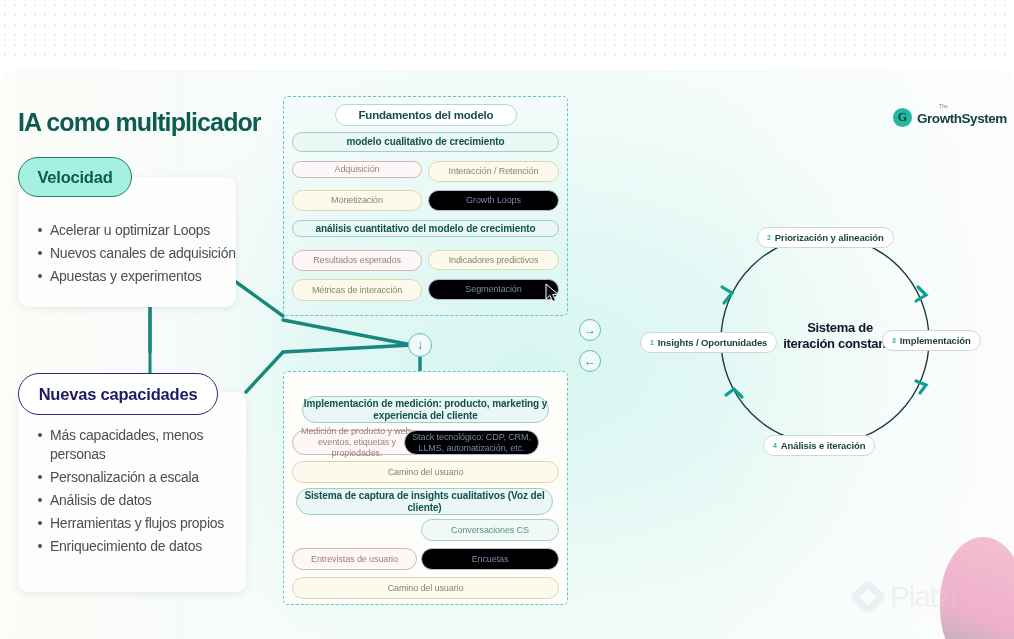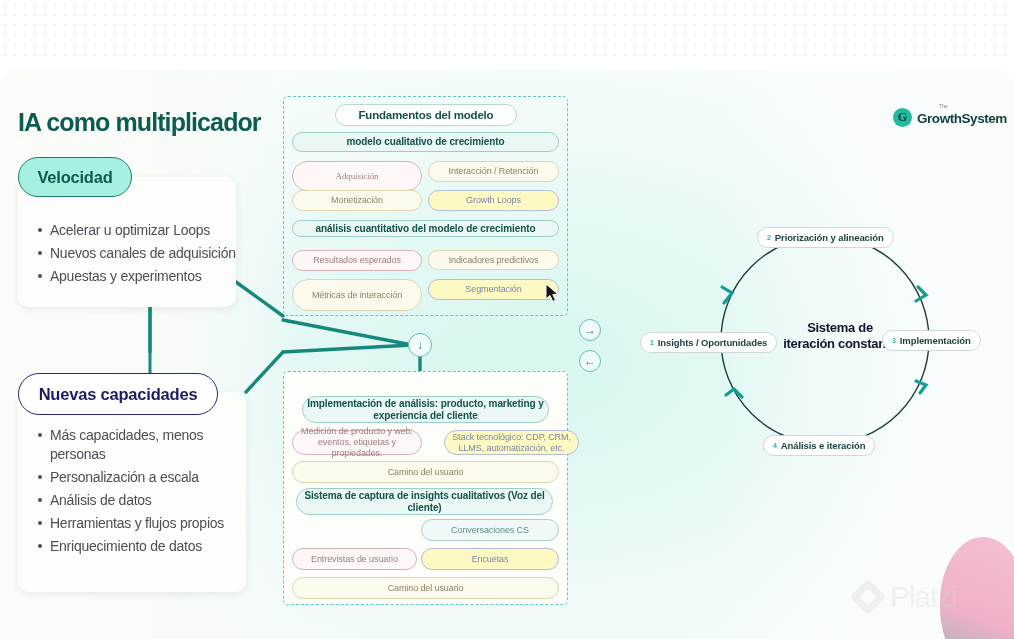--- a/index.html
+++ b/index.html
@@ -148,21 +148,21 @@
     letter-spacing: -.1px;
     line-height: 11px;
     padding: 0 0;
     z-index: 5;
   }
   .pill.big { font-size: 10px; font-weight: 700; line-height: 12px; }
 
   .pill.teal  { background: #eaf7f5; border: 1px solid #9ccfc8; color: #12524c; }
   .pill.cream { background: #fcfaec; border: 1px solid #ded7ad; color: #8a8468; }
   .pill.rose  { background: #fdf8f7; border: 1px solid #d9b3b3; color: #9f7d7d; }
-  .pill.blue  { background: #fef9c3; border: 1px solid #b3bcd9; color: #7b85a8; }
+  .pill.blue  { background: #000000; border: 1px solid #b3bcd9; color: #7b85a8; }
   .pill.mint  { background: #f0f9f7; border: 1px solid #a9cfc9; color: #5d8f89; }
 
   
   .cbtn {
     position: absolute;
     border-radius: 50%;
     border: 1.3px solid #5fc0b8;
     background: #f0fbf9;
     display: flex; align-items: center; justify-content: center;
     color: #2b8c84;
@@ -296,44 +296,44 @@
       <li>Enriquecimiento de datos</li>
     </ul>
   </div>
   <div class="chip chip-nuevas">Nuevas capacidades</div>
 
   <div class="panel panel-top"></div>
   <div class="panel-head head-top">Fundamentos del modelo</div>
 
   <div class="pill teal big" style="left:292px; top:132px; width:267px; height:20px;">modelo cualitativo de crecimiento</div>
 
-  <div class="pill rose" style="left:292px; top:161px; width:130px; height:30px;font-family:Liberation Serif, serif;">Adquisición</div>
+  <div class="pill rose" style="left:292px; top:161px; width:130px; height:17px;">Adquisición</div>
   <div class="pill cream" style="left:428px; top:161px; width:131px; height:21px;">Interacción / Retención</div>
 
   <div class="pill cream" style="left:292px; top:190px; width:130px; height:21px;">Monetización</div>
   <div class="pill blue" style="left:428px; top:190px; width:131px; height:21px;">Growth Loops</div>
 
   <div class="pill teal big" style="left:292px; top:220px; width:267px; height:17px;">análisis cuantitativo del modelo de crecimiento</div>
 
   <div class="pill rose" style="left:292px; top:250px; width:130px; height:21px;">Resultados esperados</div>
   <div class="pill cream" style="left:428px; top:250px; width:131px; height:20px;">Indicadores predictivos</div>
 
-  <div class="pill cream" style="left:292px; top:279px; width:130px; height:32px;">Métricas de interacción</div>
+  <div class="pill cream" style="left:292px; top:279px; width:130px; height:22px;">Métricas de interacción</div>
   <div class="pill blue" style="left:428px; top:279px; width:131px; height:21px;">Segmentación</div>
 
   <svg style="position:absolute;left:545px;top:283px;z-index:12;" width="16" height="20" viewBox="0 0 16 20">
     <path d="M1,1 L1,16 L5,12.5 L7.8,18.5 L10.5,17.2 L7.8,11.5 L13,11.2 Z" fill="#111" stroke="#fff" stroke-width="1"></path>
   </svg>
 
   <div class="panel panel-bot"></div>
 
-  <div class="pill teal big" style="left:302px; top:396px; width:247px; height:27px;">Implementación de análisis: producto, marketing y experiencia del cliente</div>
+  <div class="pill teal big" style="left:302px; top:396px; width:247px; height:27px;">Implementación de medición: producto, marketing y experiencia del cliente</div>
 
   <div class="pill rose" style="left:292px; top:430px; width:130px; height:25px;">Medición de producto y web: eventos, etiquetas y propiedades.</div>
-  <div class="pill blue" style="left:444px; top:430px; width:135px; height:25px;">Stack tecnológico: CDP, CRM, LLMS, automatización, etc.</div>
+  <div class="pill blue" style="left:404px; top:430px; width:135px; height:25px;">Stack tecnológico: CDP, CRM, LLMS, automatización, etc.</div>
 
   <div class="pill cream" style="left:292px; top:461px; width:267px; height:22px;">Camino del usuario</div>
 
   <div class="pill teal big" style="left:296px; top:488px; width:257px; height:27px;">Sistema de captura de insights cualitativos (Voz del cliente)</div>
 
   <div class="pill mint" style="left:421px; top:519px; width:138px; height:22px;">Conversaciones CS</div>
 
   <div class="pill rose" style="left:292px; top:548px; width:125px; height:22px;">Entrevistas de usuario</div>
   <div class="pill blue" style="left:421px; top:548px; width:138px; height:22px;">Encuetas</div>
 

